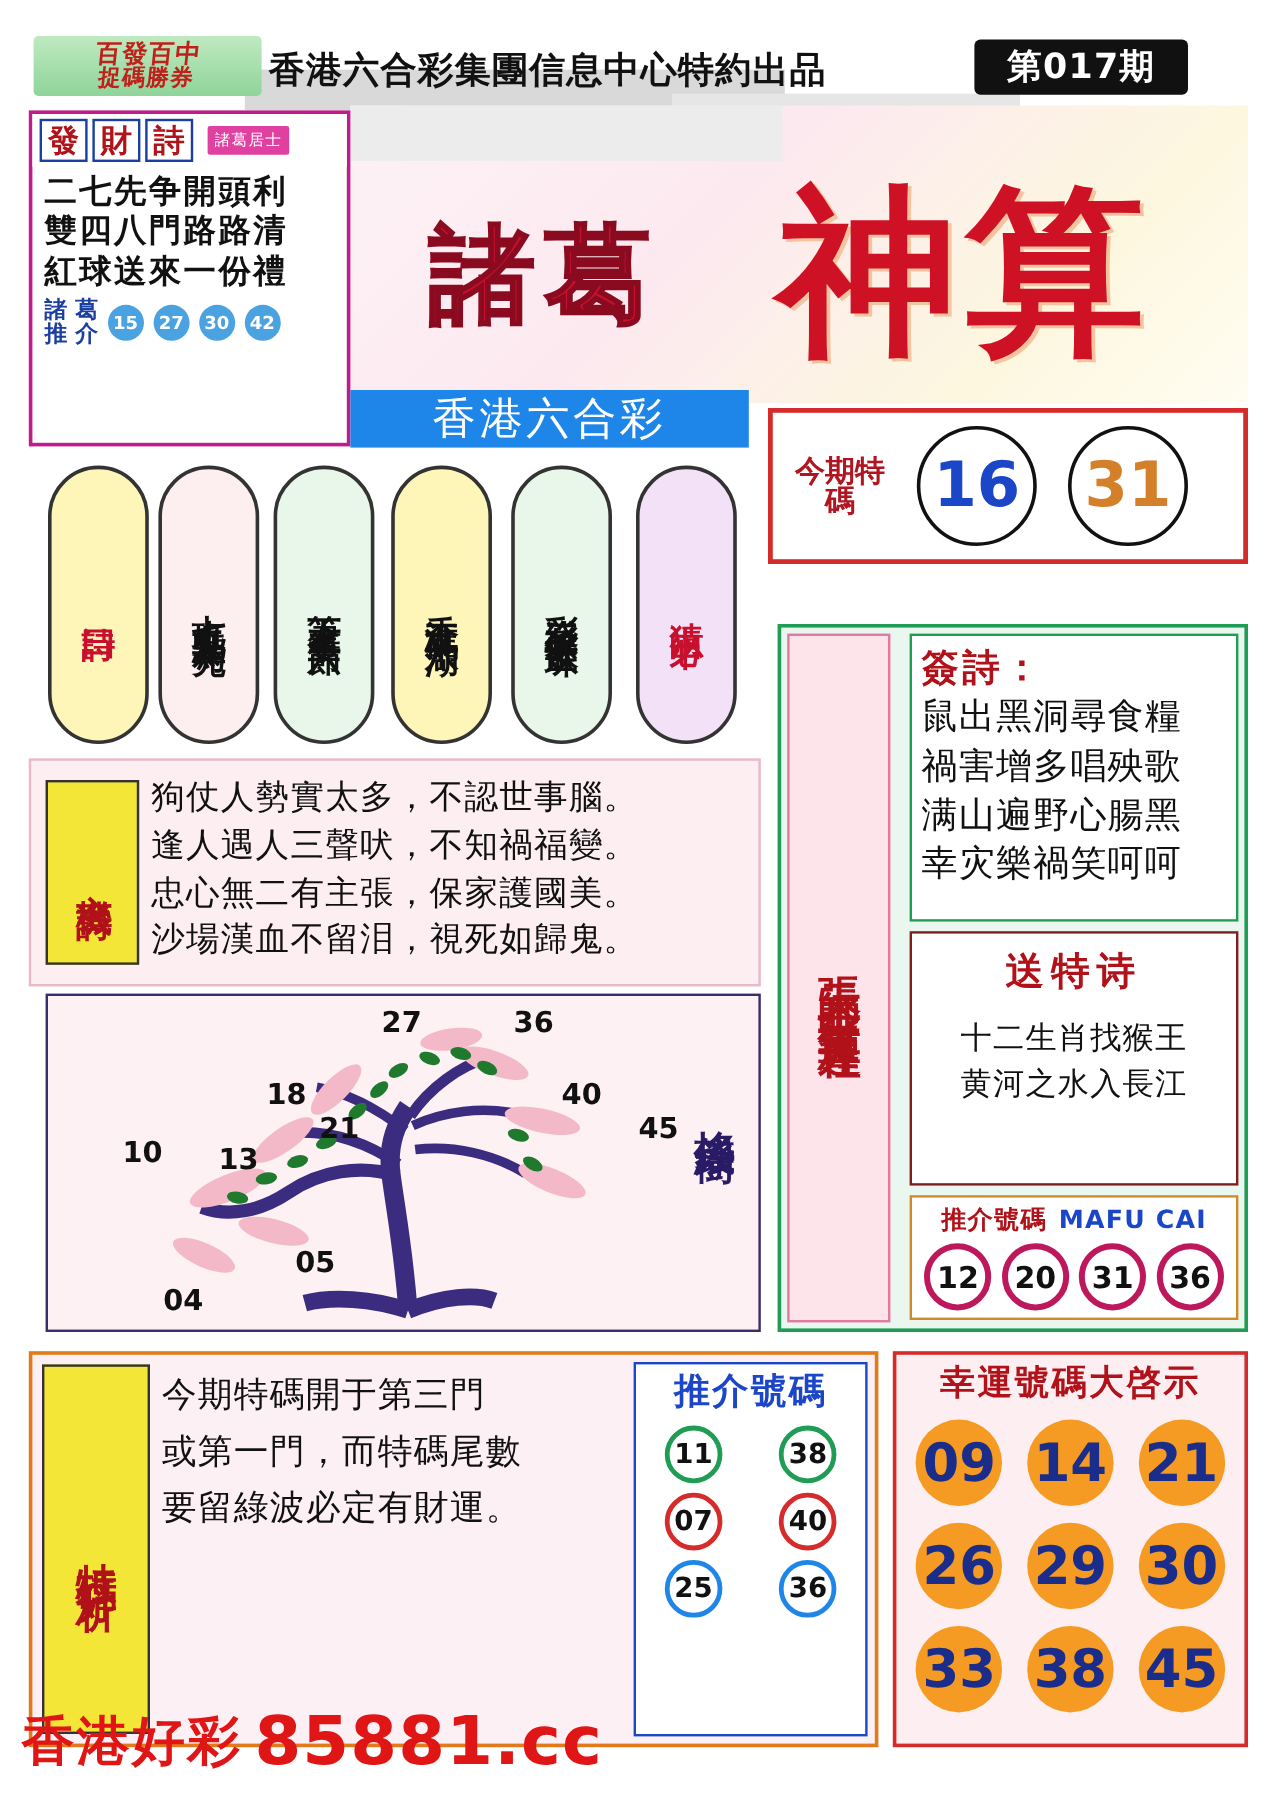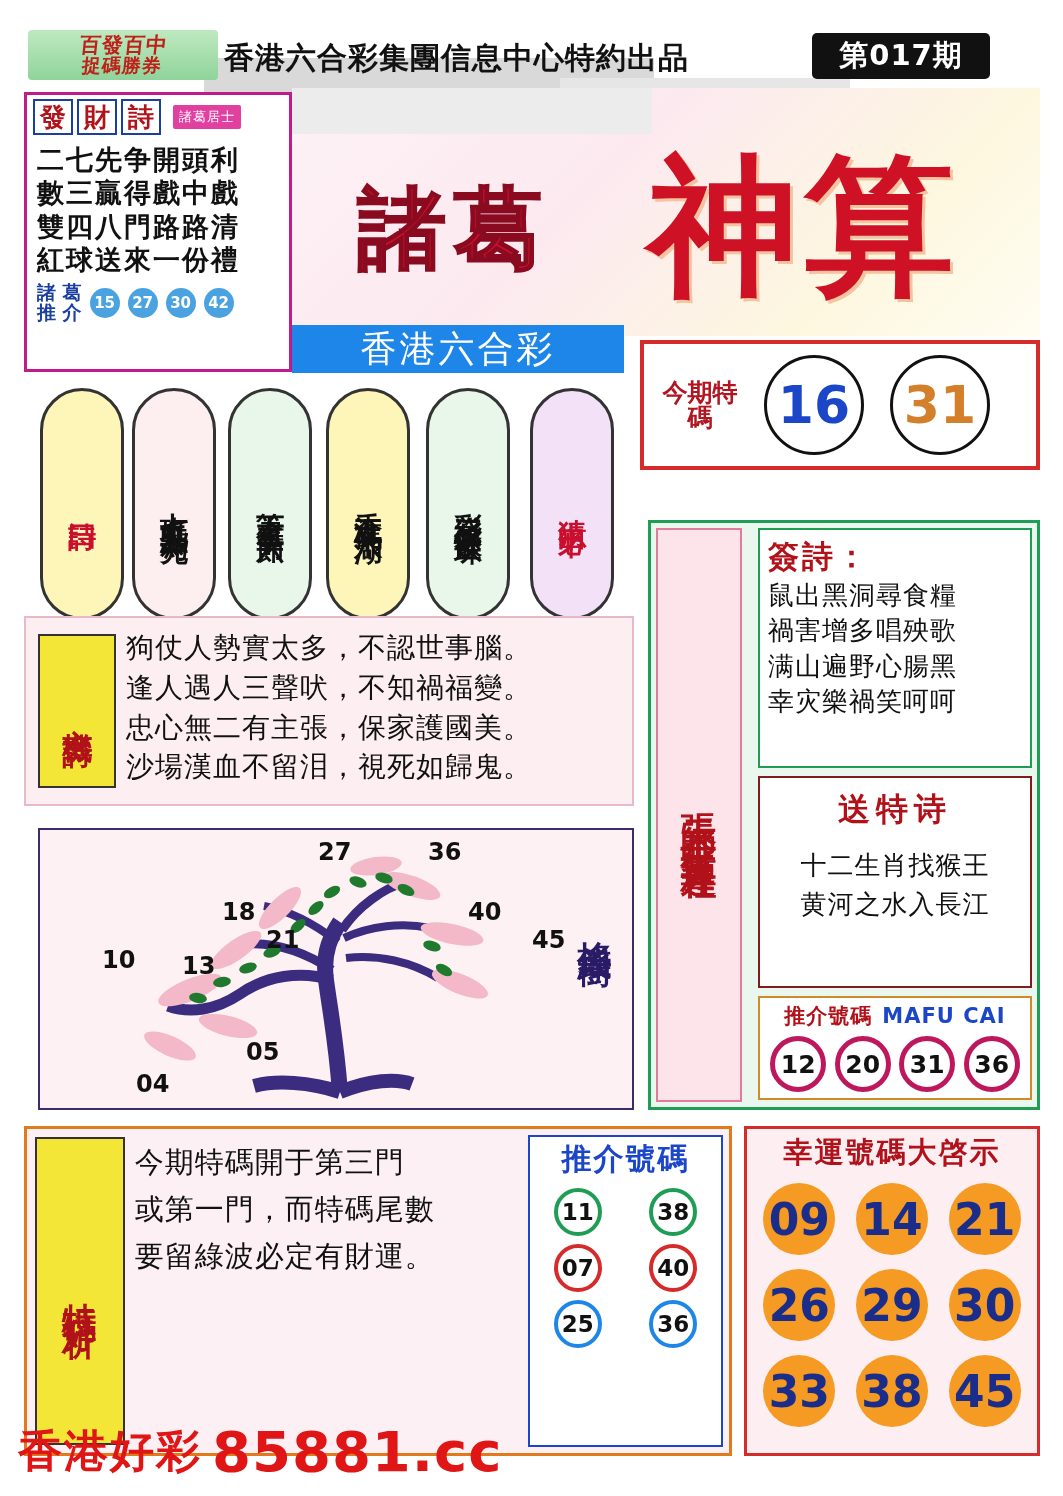--- a/index.html
+++ b/index.html
@@ -48,38 +48,38 @@
   .tema-ball{width:94px;height:94px;border-radius:50%;border:3px solid #111;display:flex;align-items:center;justify-content:center;font-size:52px;font-weight:bold;background:#fff;}
   #tema-b1{color:#1b46c8;margin-left:16px;}
   #tema-b2{color:#d4802a;margin-left:26px;}
 
   
   #caps{left:32px;top:388px;width:600px;height:240px;}
   .cap{position:absolute;top:0;width:84px;height:232px;border:3px solid #333;border-radius:42px;box-sizing:border-box;display:flex;align-items:center;justify-content:center;padding:10px 0;}
   .cap .txt{writing-mode:vertical-rl;text-orientation:upright;font-size:28px;font-weight:bold;letter-spacing:4px;line-height:1.05;font-family:"DejaVu Serif","Liberation Serif",serif;}
 
   
-  #xuanji{left:24px;top:616px;width:610px;height:190px;background:#fdeef2;border:2px solid #e8b9c8;box-sizing:border-box;display:flex;}
+  #xuanji{left:24px;top:632px;width:610px;height:190px;background:#fdeef2;border:2px solid #e8b9c8;box-sizing:border-box;display:flex;}
   #xj-lbl{width:74px;margin:16px 0 16px 12px;background:#f3e637;border:2px solid #333;display:flex;align-items:center;justify-content:center;}
   #xj-lbl span{writing-mode:vertical-rl;text-orientation:upright;font-size:30px;font-weight:bold;color:#b1121a;letter-spacing:4px;}
   #xj-lines{flex:1;padding:10px 6px 0 10px;}
   .xj-line{font-size:28px;color:#111;letter-spacing:1px;line-height:1.42;font-family:"DejaVu Serif","Liberation Serif",serif;white-space:nowrap;}
 
   
   #tree{left:38px;top:828px;width:596px;height:282px;background:#fdf1f4;border:2px solid #3b2c6b;box-sizing:border-box;overflow:hidden;}
   .tnum{position:absolute;font-size:24px;font-weight:bold;color:#111;}
   #tree-cap{position:absolute;right:14px;top:84px;writing-mode:vertical-rl;text-orientation:upright;font-size:34px;font-weight:bold;color:#2a1b66;letter-spacing:6px;font-family:"DejaVu Serif","Liberation Serif",serif;}
 
   
   #rpanel{left:648px;top:520px;width:392px;height:590px;border:3px solid #1f9d55;background:#eaf7ef;box-sizing:border-box;}
   #zts{left:656px;top:528px;width:86px;height:574px;background:#fde3ea;border:2px solid #e27ba0;box-sizing:border-box;display:flex;align-items:center;justify-content:center;}
   #zts span{writing-mode:vertical-rl;text-orientation:upright;font-size:36px;font-weight:bold;color:#b1121a;letter-spacing:6px;font-family:"DejaVu Serif","Liberation Serif",serif;}
   #qianshi{left:758px;top:528px;width:274px;height:240px;border:2px solid #1f9d55;background:#fff;box-sizing:border-box;padding:6px 8px;}
   #qs-title{font-size:31px;font-weight:bold;color:#b1121a;letter-spacing:3px;font-family:"DejaVu Serif","Liberation Serif",serif;}
-  .qs-line{font-size:26px;color:#111;letter-spacing:1px;line-height:1.36;font-family:"DejaVu Serif","Liberation Serif",serif;white-space:nowrap;}
+  .qs-line{font-size:30px;color:#111;letter-spacing:1px;line-height:1.36;font-family:"DejaVu Serif","Liberation Serif",serif;white-space:nowrap;}
   #songte{left:758px;top:776px;width:274px;height:212px;border:2px solid #7f1d1d;background:#fff;box-sizing:border-box;padding:10px 8px;text-align:center;}
   #st-title{font-size:32px;font-weight:bold;color:#b1121a;letter-spacing:6px;font-family:"DejaVu Serif","Liberation Serif",serif;}
   .st-line{font-size:26px;color:#111;letter-spacing:1px;line-height:1.5;font-family:"DejaVu Serif","Liberation Serif",serif;white-space:nowrap;}
   #tuijie{left:758px;top:996px;width:274px;height:104px;border:2px solid #d08a2a;background:#fff;box-sizing:border-box;padding:4px 6px;}
   #tj-head{display:flex;align-items:center;gap:10px;justify-content:center;}
   #tj-head .cn{font-size:21px;font-weight:bold;color:#b1121a;letter-spacing:1px;}
   #tj-head .en{font-size:21px;font-weight:bold;color:#1b46c8;letter-spacing:1px;}
   #tj-balls{display:flex;justify-content:space-around;margin-top:6px;}
   .tj-ball{width:46px;height:46px;border-radius:50%;border:5px solid #be185d;display:flex;align-items:center;justify-content:center;font-size:25px;font-weight:bold;color:#111;background:#fff;}
 
@@ -129,21 +129,20 @@
 
 <div class="abs" id="facai">
   <div id="facai-head">
     <div class="fc-ch">發</div>
     <div class="fc-ch">財</div>
     <div class="fc-ch">詩</div>
     <div id="fc-sign">諸葛居士</div>
   </div>
   <div id="facai-lines">
     <div class="fc-line">二七先争開頭利</div>
-    <div class="fc-line">數三贏得戲中戲</div>
     <div class="fc-line">雙四八門路路清</div>
     <div class="fc-line">紅球送來一份禮</div>
   </div>
   <div id="fc-foot">
     <div>
       <div class="lbl">諸 葛</div>
       <div class="lbl">推 介</div>
     </div>
     <div class="ball-sm">15</div>
     <div class="ball-sm">27</div>

